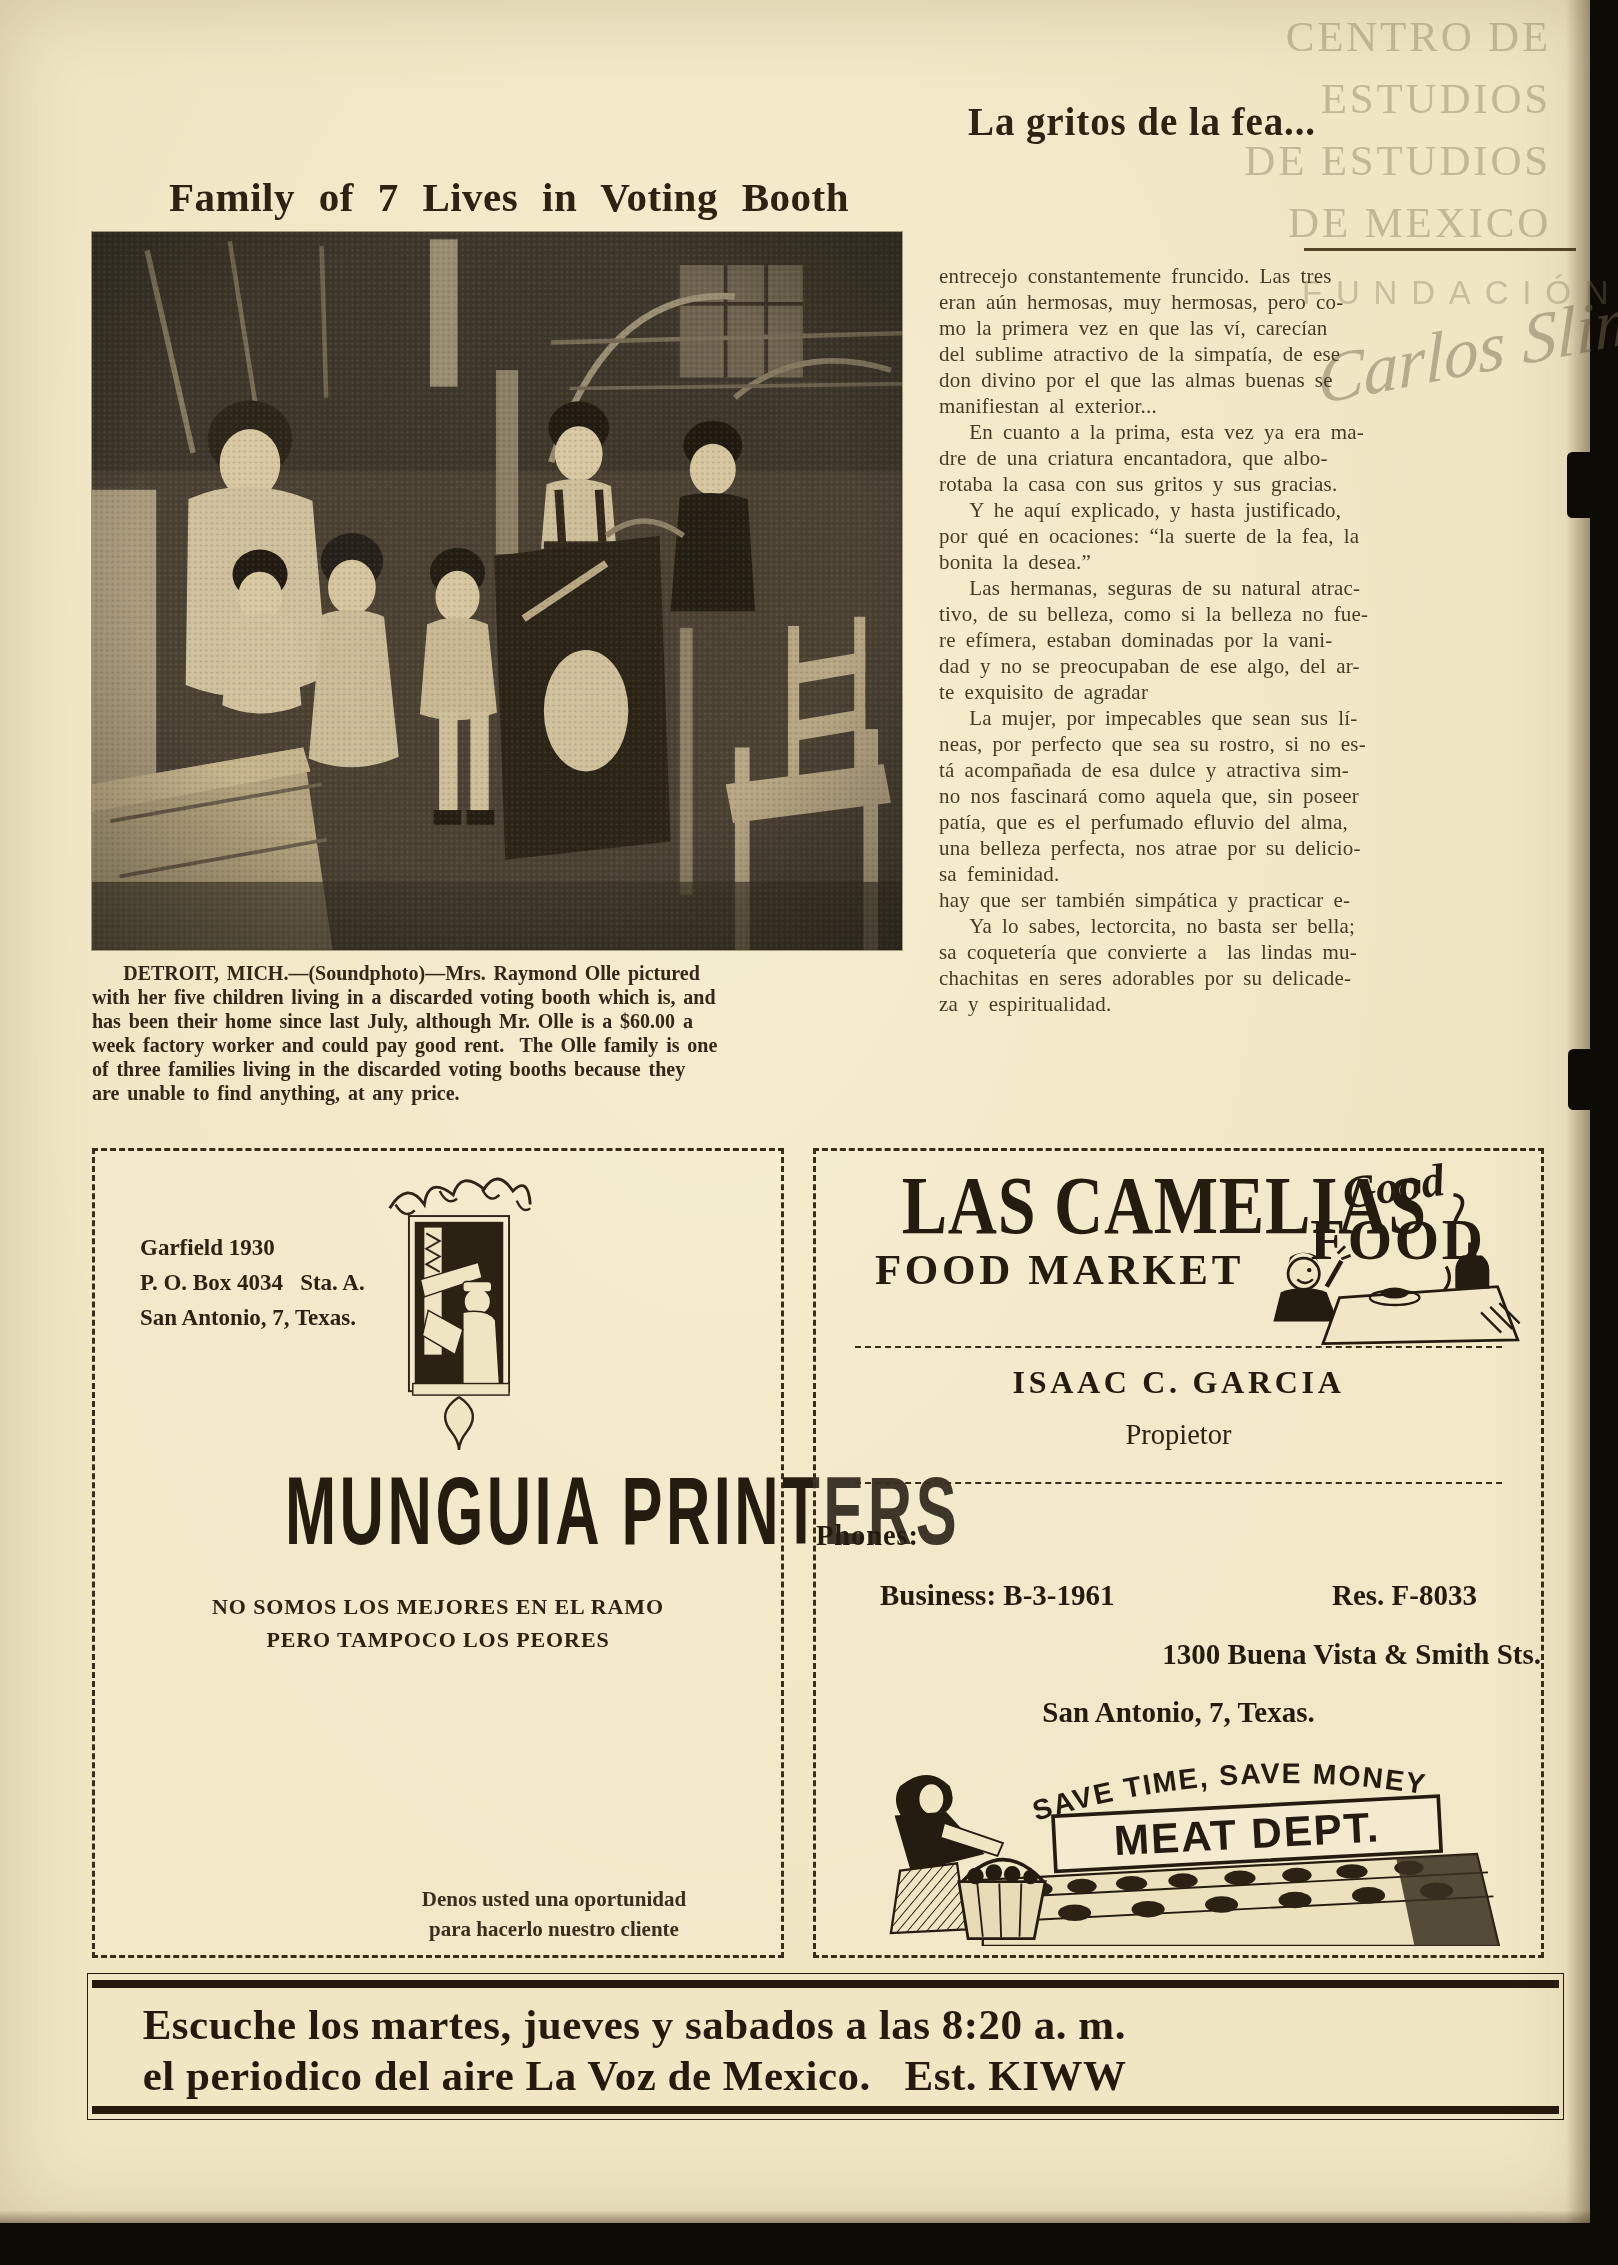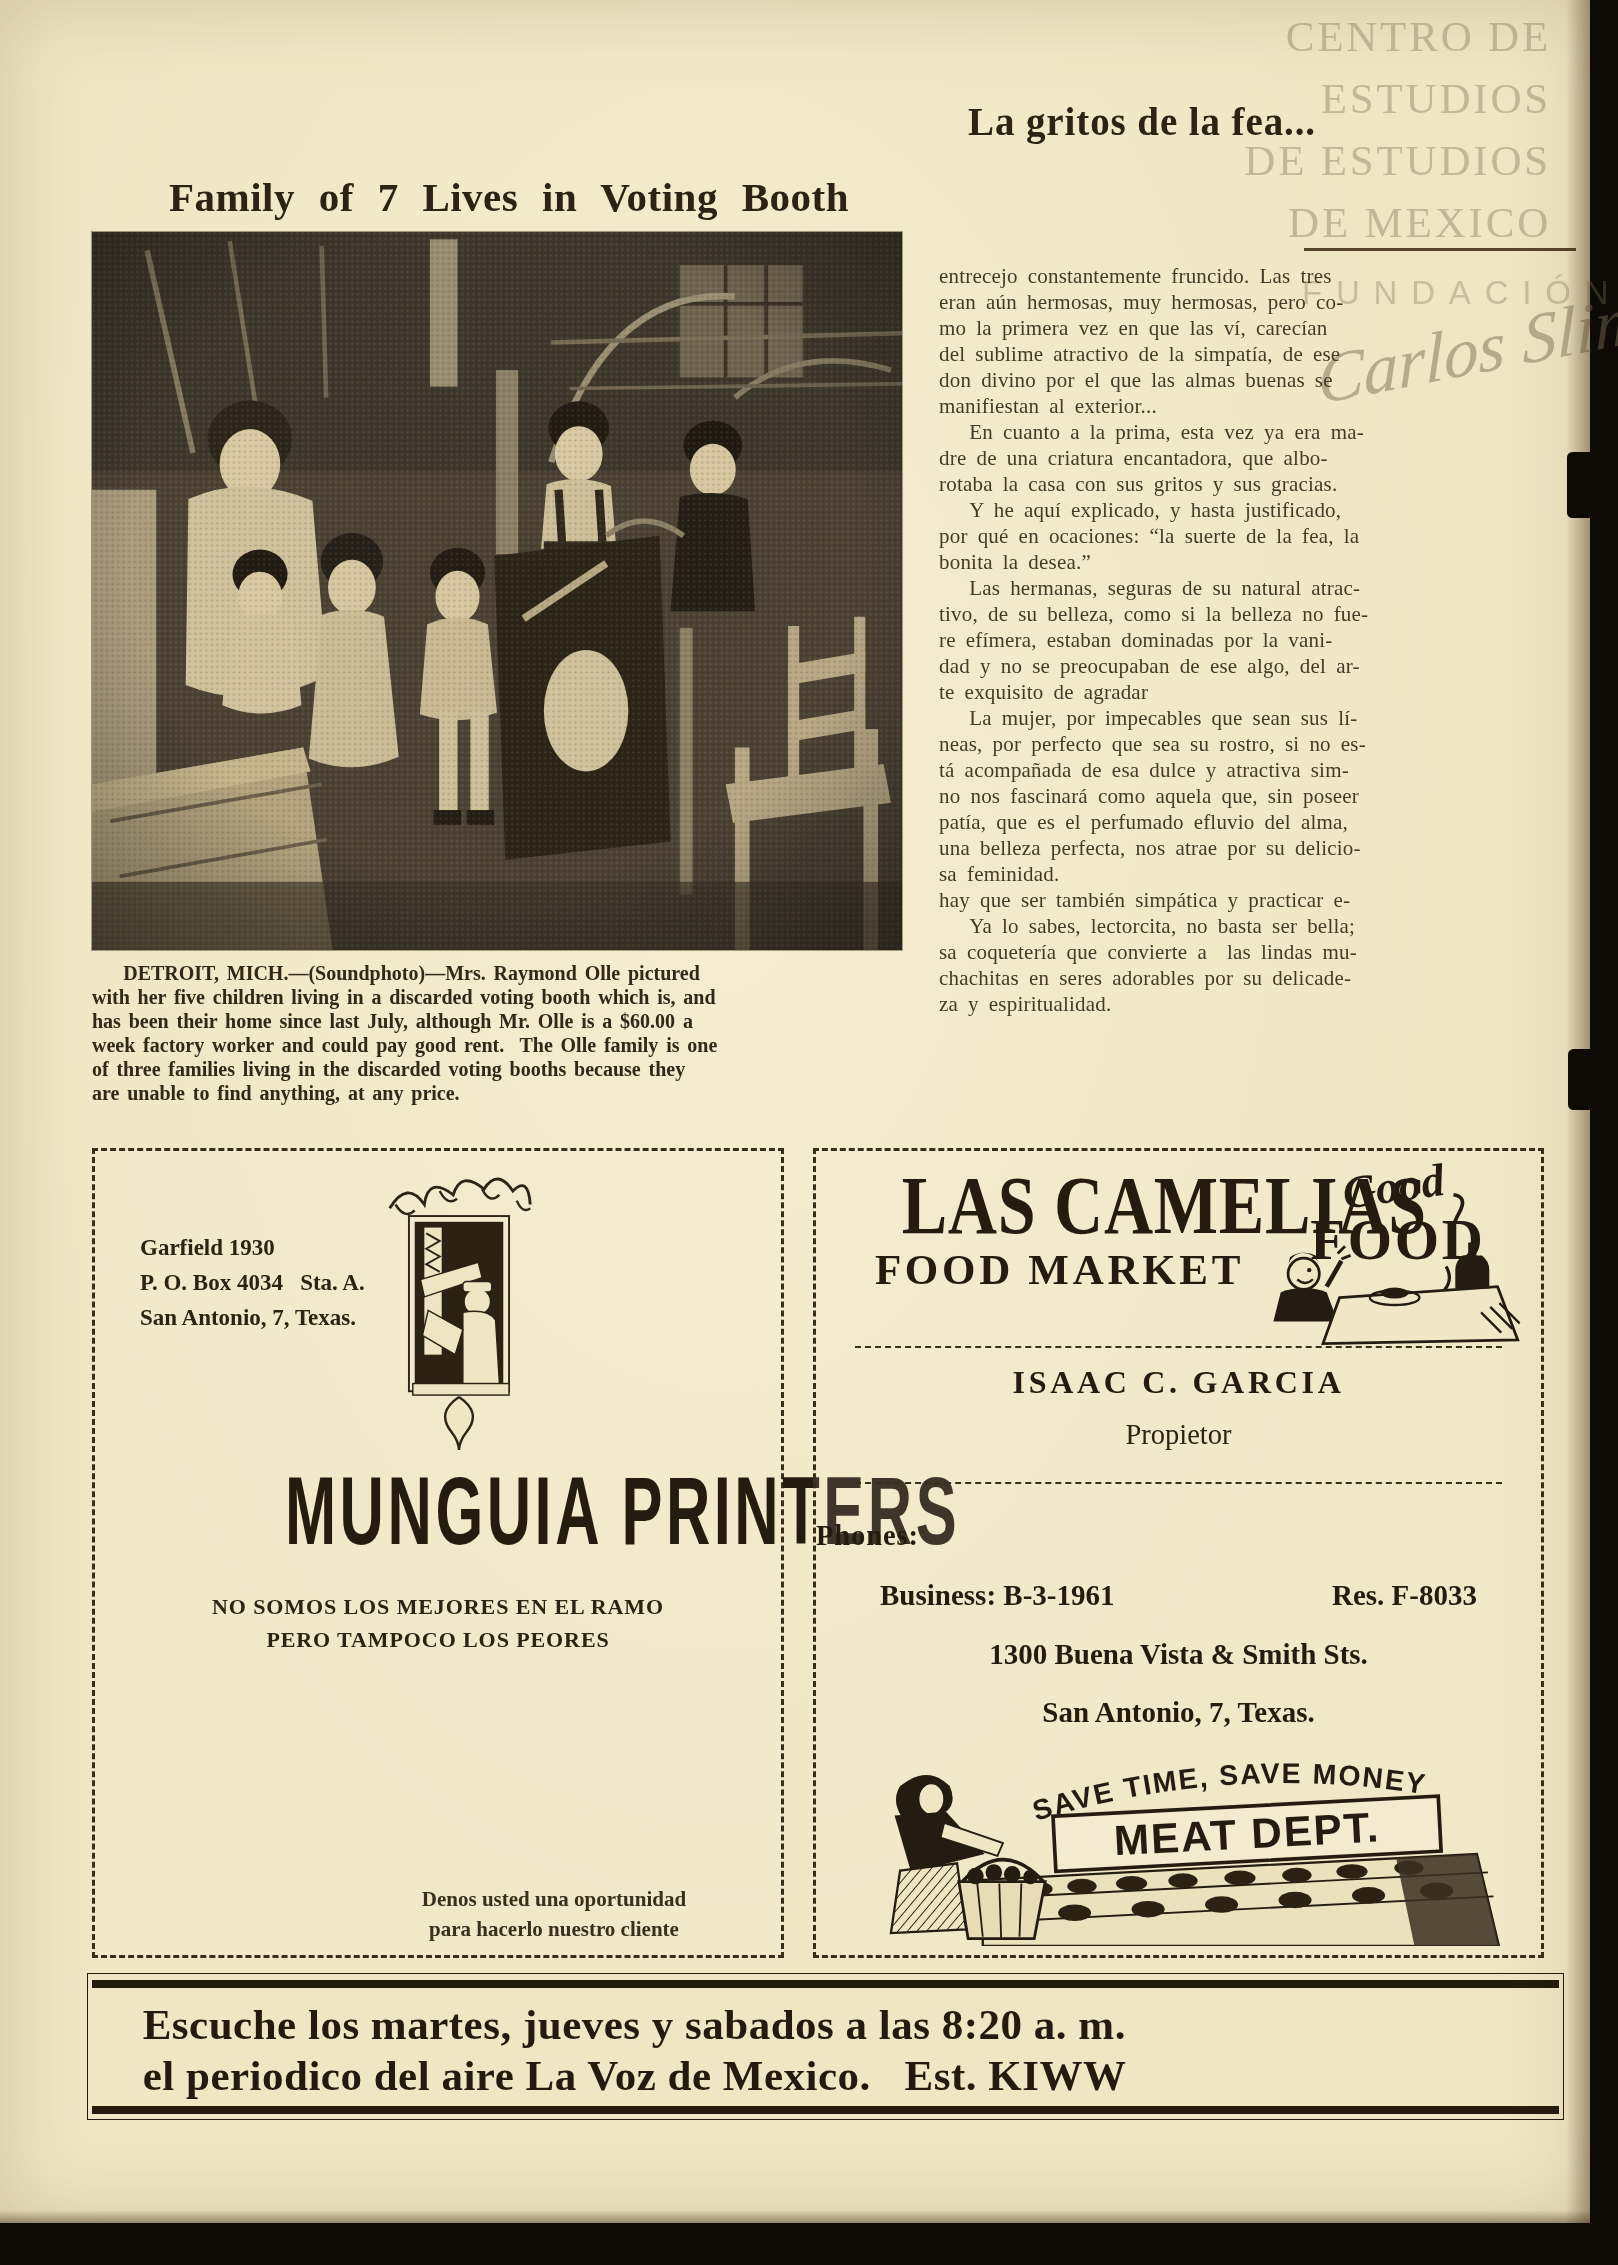--- a/index.html
+++ b/index.html
@@ -74,21 +74,21 @@
   .d1{top:195px;} .d2{top:331px;}
   .cam-owner{position:absolute;left:0;top:213px;width:100%;text-align:center;
       font-size:32px;font-weight:bold;color:#241c0e;letter-spacing:3.7px;}
   .cam-prop{position:absolute;left:0;top:268px;width:100%;text-align:center;
       font-size:28.5px;color:#2e2313;}
   .cam-phones{position:absolute;left:0;top:369px;width:100%;text-align:left;
       font-size:28.5px;font-weight:bold;color:#241c0e;letter-spacing:0.9px;}
   .cam-phoneline{position:absolute;left:0;top:428px;width:100%;box-sizing:border-box;
       display:flex;justify-content:space-between;padding:0 64px;
       font-size:29px;font-weight:bold;color:#241c0e;}
-  .cam-addr1{position:absolute;left:0;top:487px;width:100%;text-align:center;
+  .cam-addr1{position:absolute;left:0;top:487px;width:100%;text-align:right;
       font-size:29px;font-weight:bold;color:#241c0e;}
   .cam-addr2{position:absolute;left:0;top:545px;width:100%;text-align:center;
       font-size:29px;font-weight:bold;color:#241c0e;}
   .meat-art{position:absolute;left:29px;top:591px;width:665px;height:204px;}
 
   
   .banner{position:absolute;left:87px;top:1973px;width:1477px;height:147px;
       border:1.8px solid #241b0e;box-sizing:border-box;}
   .banner-inner{position:absolute;left:3.7px;right:3.7px;top:5.5px;bottom:5.5px;
       border-top:8.3px solid #241b0e;border-bottom:8.3px solid #241b0e;

